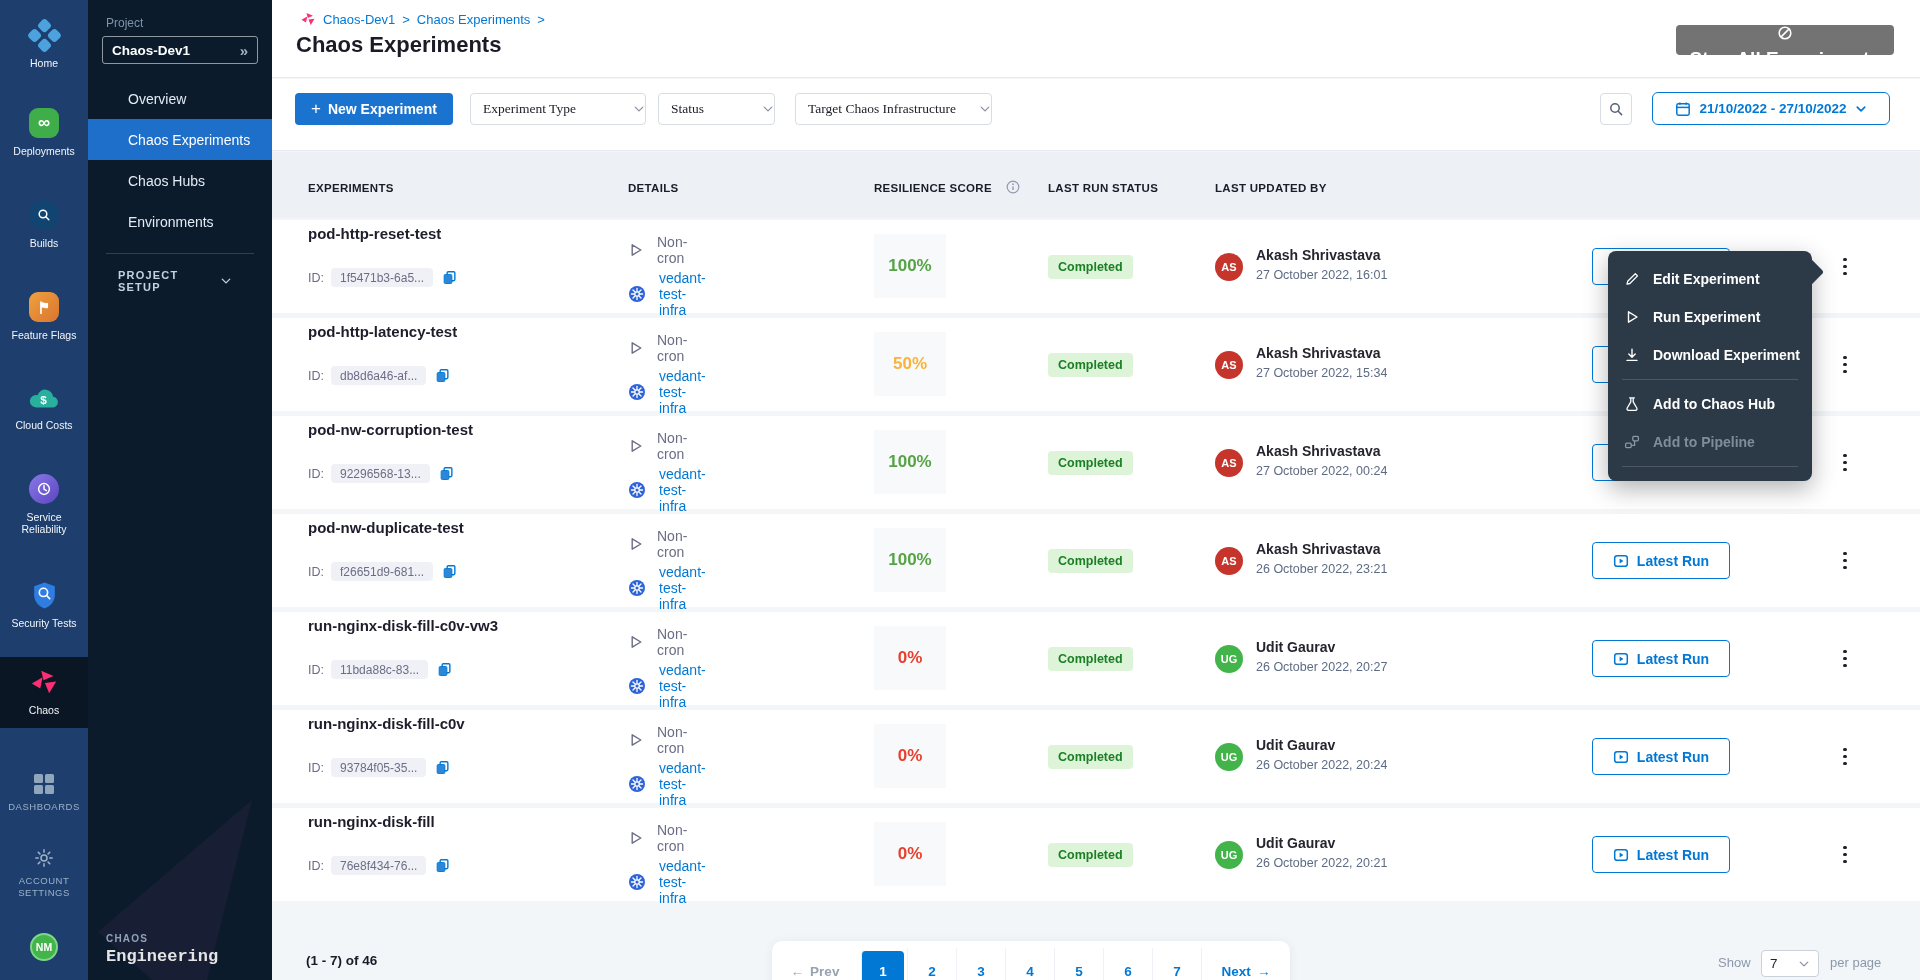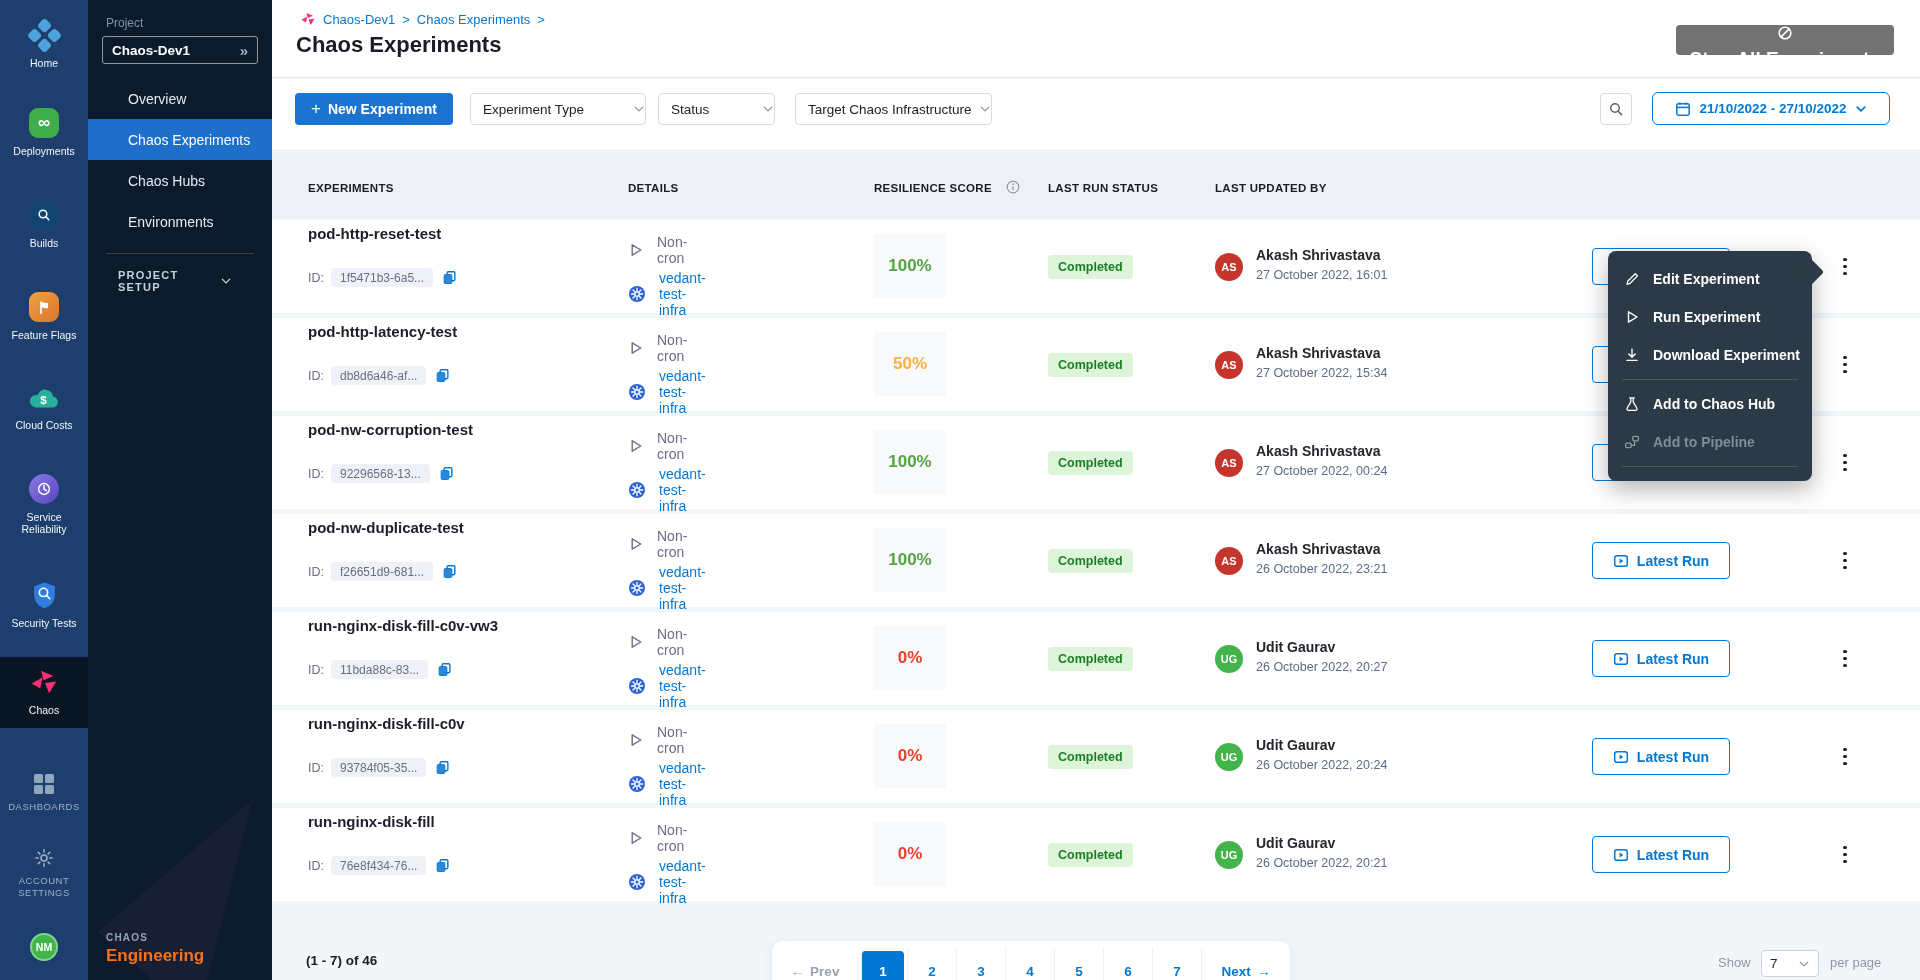--- a/index.html
+++ b/index.html
@@ -30,36 +30,36 @@
   .proj-box { position:absolute; left:14px; top:36px; right:14px; height:28px; border:1px solid rgba(255,255,255,.55); border-radius:3px; display:flex; align-items:center; padding:0 9px; cursor:pointer; }
   .proj-name { flex:1; color:#fff; font-size:13.5px; font-weight:600; }
   .dbl-chev { color:#9fb3c8; font-size:15px; font-weight:700; }
   .nav-list { position:absolute; left:0; top:78px; right:0; }
   .nav-item { height:41px; display:flex; align-items:center; padding-left:40px; color:#e3ebf3; font-size:14px; cursor:pointer; }
   .nav-item.active { background:#1e6fc9; color:#fff; }
   .nav-divider { position:absolute; left:18px; right:18px; top:253px; border-top:1px solid rgba(255,255,255,.16); }
   .proj-setup { position:absolute; left:0; right:0; top:266px; height:30px; display:flex; align-items:center; padding:0 40px 0 30px; color:#c3d2df; font-size:11px; font-weight:700; letter-spacing:1.2px; cursor:pointer; justify-content:space-between; }
   .module-footer { position:absolute; left:18px; bottom:14px; }
   .module-kicker { font-size:10px; letter-spacing:1.2px; color:#8fa3b8; font-weight:600; }
-  .module-title { font-size:17px; font-weight:700; color:#f97316; margin-top:3px; }
+  .module-title { font-size:17px; font-weight:700; color:#e5e5e5; margin-top:3px;font-family:Liberation Mono, monospace; }
 
   
   main { position:absolute; left:272px; top:0; right:0; bottom:0; background:#f3f6f9; }
   .page-header { position:absolute; top:0; left:0; right:0; height:78px; background:#fff; border-bottom:1px solid #e6eaf0; }
   .breadcrumb { position:absolute; left:28px; top:11px; display:flex; align-items:center; gap:7px; font-size:13px; color:#0278d5; }
   .crumb { color:#0278d5; cursor:pointer; }
   .crumb-sep { color:#0278d5; }
   .crumb-sep::before { content:">"; }
   .page-title { position:absolute; left:24px; top:32px; font-size:22px; font-weight:700; color:#1b1b28; }
   .stop-btn { position:absolute; right:26px; top:25px; height:30px; background:#737373; color:#fff; border:none; border-radius:4px; font-size:19px; font-weight:700; display:flex; align-items:center; gap:7px; padding:0 14px; cursor:pointer; font-family:inherit;flex-direction:column; }
 
   .toolbar { position:absolute; top:79px; left:0; right:0; height:72px; background:#fff; border-bottom:1px solid #e6eaf0; }
   .new-exp { position:absolute; left:23px; top:14px; height:32px; background:#1a73cf; color:#fff; border:none; border-radius:4px; font-size:14px; font-weight:700; display:flex; align-items:center; gap:7px; padding:0 16px; cursor:pointer; font-family:inherit; }
   .plus::before { content:"+"; font-size:17px; font-weight:400; }
-  .sel { position:absolute; top:14px; height:32px; border:1px solid #d8dde4; border-radius:4px; background:#fff; display:flex; align-items:center; justify-content:space-between; padding:0 0 0 12px; font-size:13.5px; color:#22222a; cursor:pointer; }
+  .sel { position:absolute; top:14px; height:32px; border:1px solid #d8dde4; border-radius:4px; background:#fff; display:flex; align-items:center; justify-content:space-between; padding:0 0 0 12px; font-size:13.5px; color:#22222a; cursor:pointer;font-family:Liberation Serif, serif; }
   .search-box { position:absolute; left:1328px; top:14px; width:32px; height:32px; border:1px solid #d8dde4; border-radius:4px; background:#fff; display:flex; align-items:center; justify-content:center; cursor:pointer; }
   .date-btn { position:absolute; left:1380px; top:13px; width:238px; height:33px; border:1.5px solid #0278d5; border-radius:6px; background:#fff; display:flex; align-items:center; justify-content:center; gap:8px; font-size:13.5px; font-weight:700; color:#0278d5; cursor:pointer; font-family:inherit; }
 
   .table-area { position:absolute; top:152px; left:0; right:0; bottom:0; background:#f3f6f9; }
   .thead { position:absolute; top:0; left:0; right:0; height:66px; background:#edf1f6; }
   .th { position:absolute; top:30px; font-size:11.5px; font-weight:700; color:#1c1c28; letter-spacing:.3px; }
   .th-info { position:absolute; left:734px; top:28px; width:14px; height:14px; cursor:pointer; }
 
   .rows { position:absolute; top:68px; left:0; right:0; }
   .row { position:relative; height:93px; background:#fff; margin-bottom:5px; }

